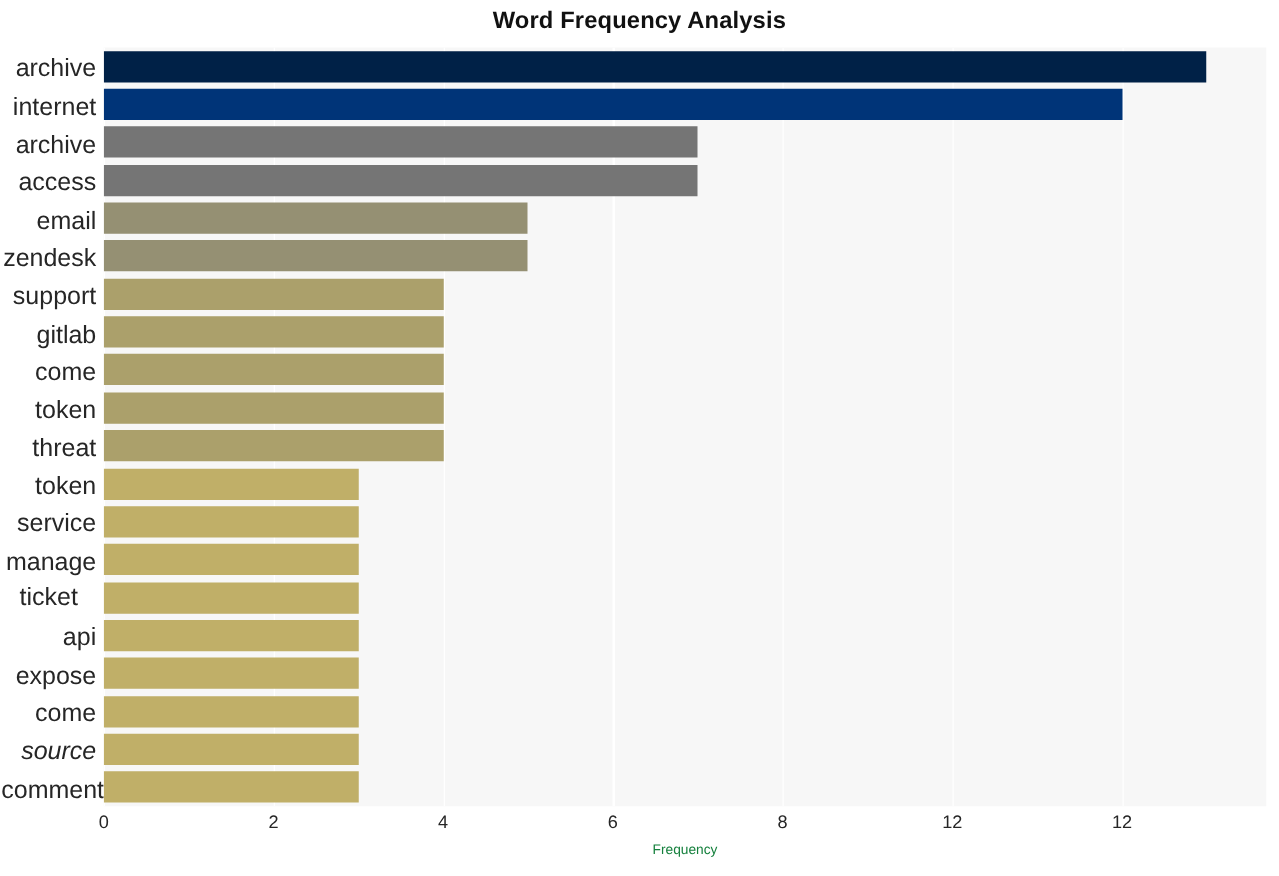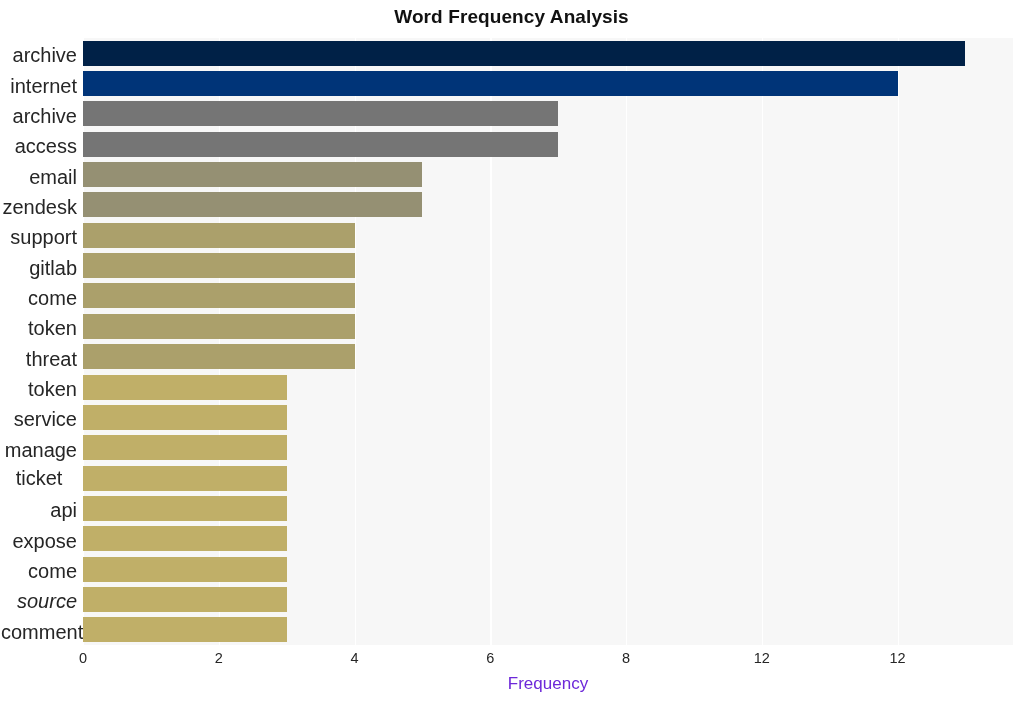--- a/index.html
+++ b/index.html
@@ -95,22 +95,22 @@
     font-size: 14.5px;
     color: #262626;
   }
 
   #x-axis-label {
     position: absolute;
     left: 83px;
     top: 674px;
     width: 930px;
     text-align: center;
-    font-size: 17px;
-    color: #6d28d9;
+    font-size: 11px;
+    color: #15803d;
   }
 </style>
 </head>
 <body>
 
 <div id="figure">
 
   <div id="chart-title">Word Frequency Analysis</div>
 
   <div id="y-axis">

